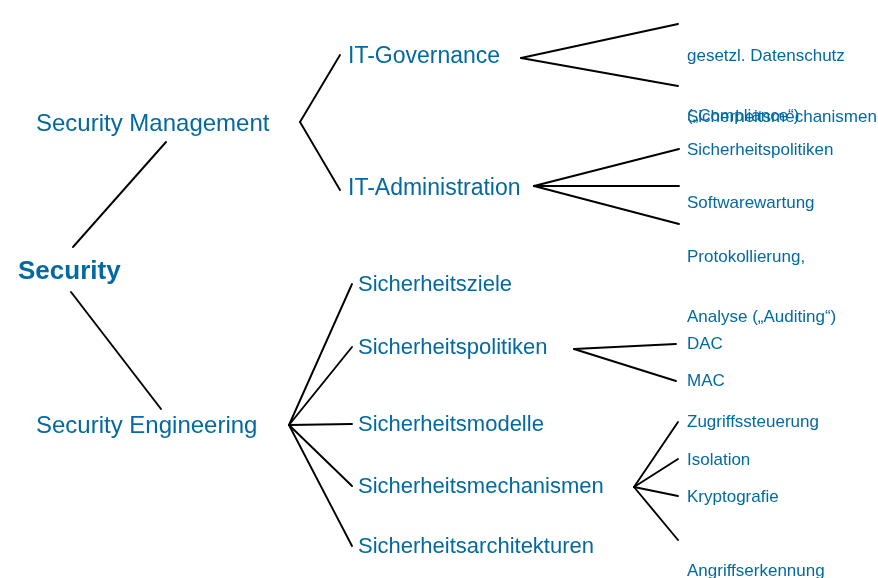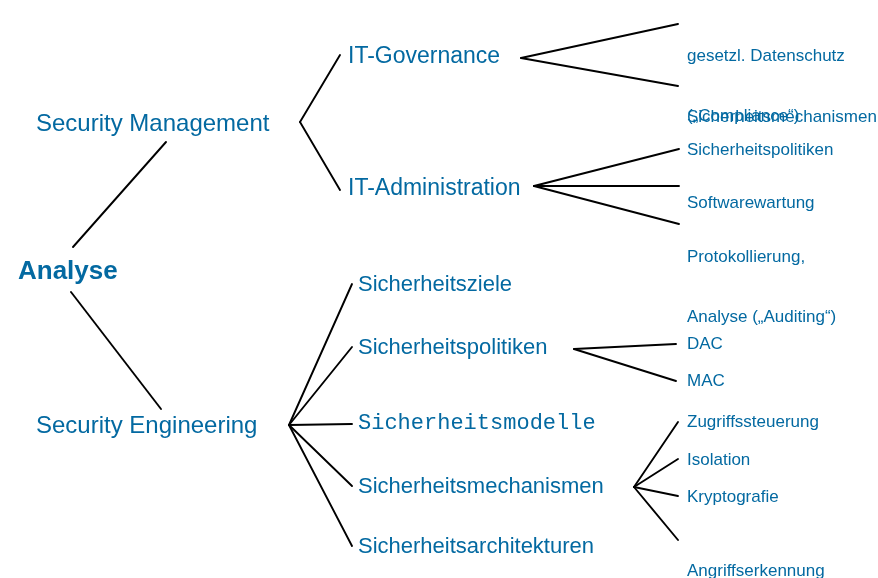--- a/index.html
+++ b/index.html
@@ -89,21 +89,21 @@
       <line x1="574" y1="349" x2="676" y2="344"></line>
       <line x1="574" y1="349" x2="676" y2="381"></line>
 
       <line x1="634" y1="487" x2="678" y2="422"></line>
       <line x1="634" y1="487" x2="678" y2="459"></line>
       <line x1="634" y1="487" x2="678" y2="496"></line>
       <line x1="634" y1="487" x2="678" y2="540"></line>
     </g>
   </svg>
 
-  <div class="node node-root" style="left:18px; top:255px;">Analyse</div>
+  <div class="node node-root" style="left:18px; top:255px;">Security</div>
 
   <div class="node node-l1" style="left:36px; top:108px;">Security Management</div>
 
   <div class="node node-l1" style="left:36px; top:410px;text-align:right;">Security Engineering</div>
 
   <div class="node node-l2" style="left:348px; top:41px;">IT-Governance</div>
 
   <div class="node node-l2" style="left:348px; top:173px;">IT-Administration</div>
 
   <div class="node node-leaf" style="left:687px; top:6px;">
@@ -121,21 +121,21 @@
 
   <div class="node node-leaf" style="left:687px; top:207px;">
     <div>Protokollierung,</div>
     <div>Analyse („Auditing“)</div>
   </div>
 
   <div class="node node-l2-mid" style="left:358px; top:271px;">Sicherheitsziele</div>
 
   <div class="node node-l2-mid" style="left:358px; top:334px;">Sicherheitspolitiken</div>
 
-  <div class="node node-l2-mid" style="left:358px; top:411px;font-family:Liberation Mono, monospace;">Sicherheitsmodelle</div>
+  <div class="node node-l2-mid" style="left:358px; top:411px;">Sicherheitsmodelle</div>
 
   <div class="node node-l2-mid" style="left:358px; top:473px;">Sicherheitsmechanismen</div>
 
   <div class="node node-l2-mid" style="left:358px; top:533px;">Sicherheitsarchitekturen</div>
 
   <div class="node node-leaf-short" style="left:687px; top:334px;">DAC</div>
 
   <div class="node node-leaf-short" style="left:687px; top:371px;">MAC</div>
 
   <div class="node node-leaf-short" style="left:687px; top:412px;">Zugriffssteuerung</div>

